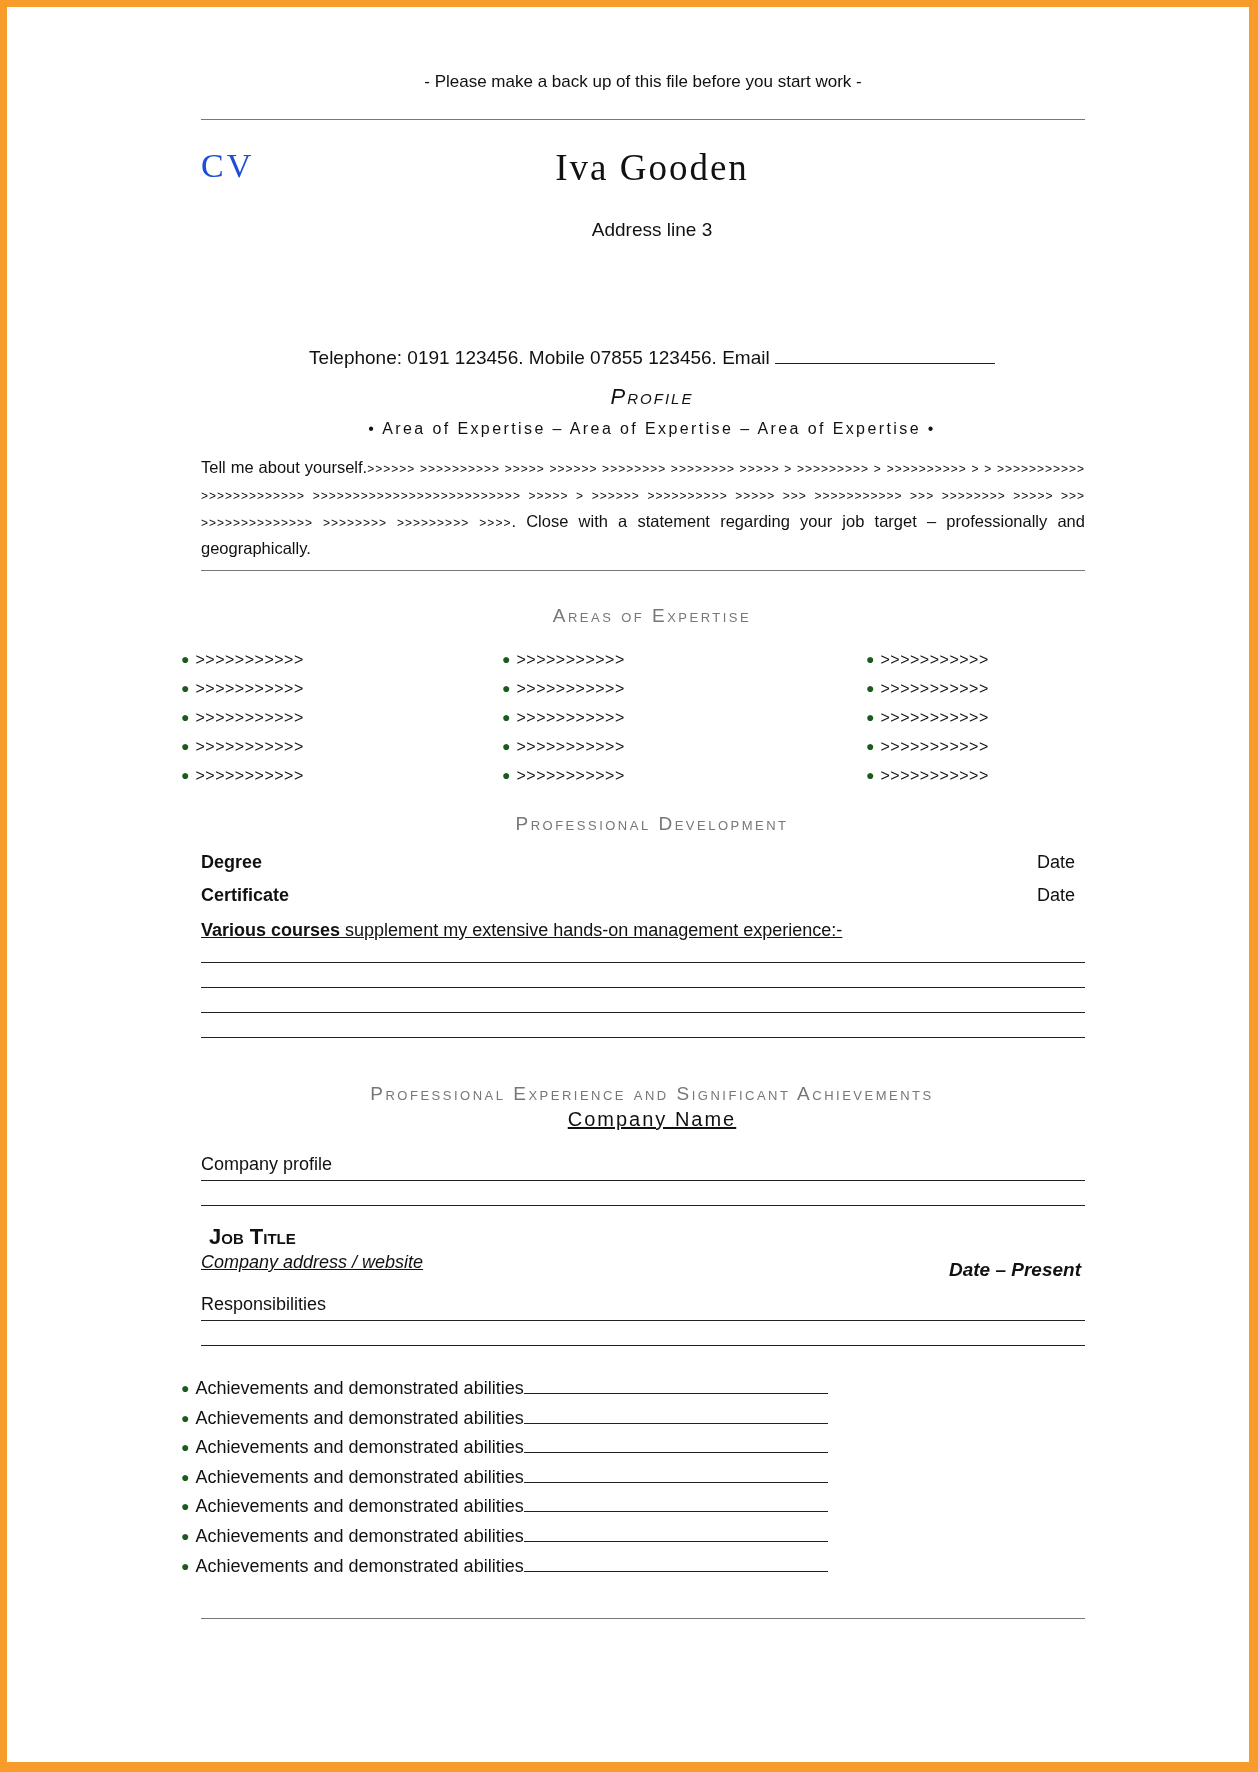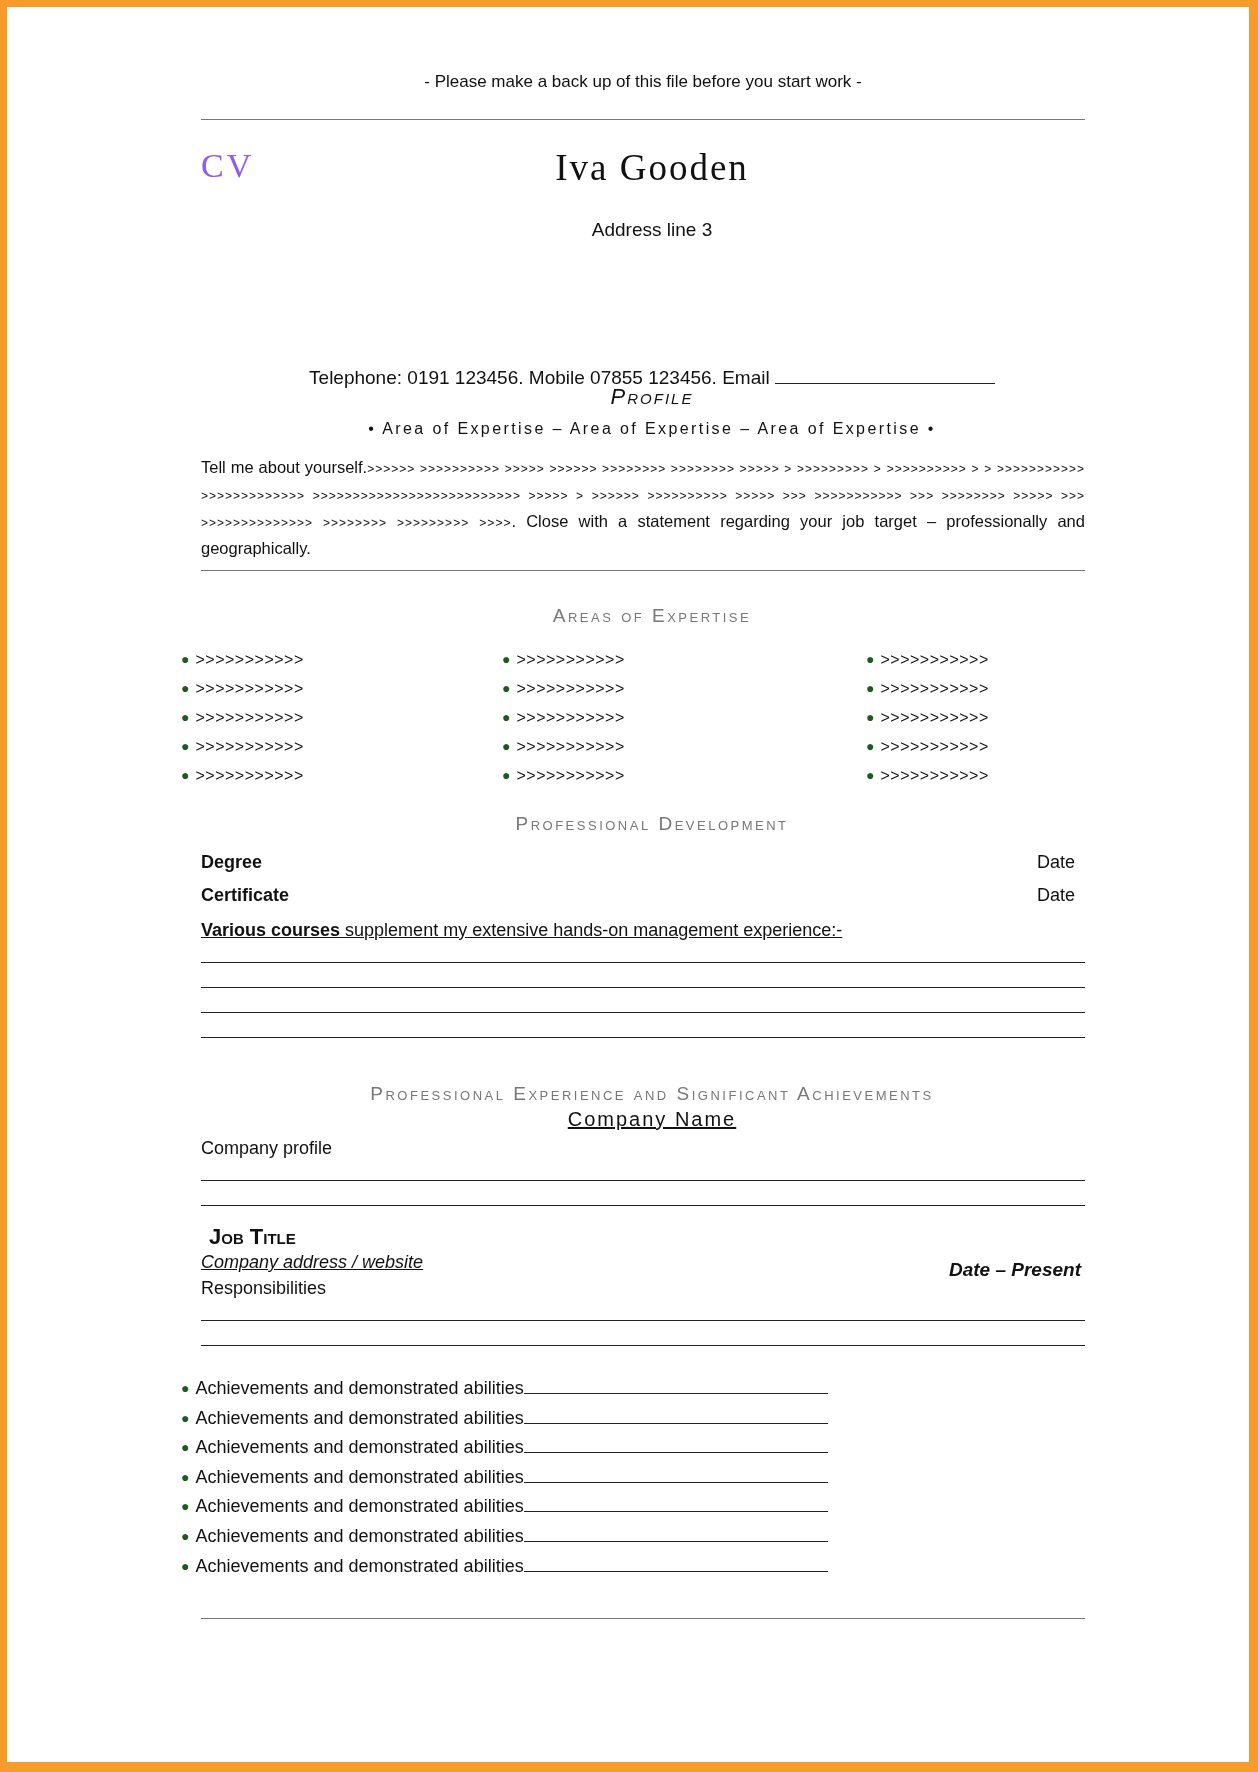--- a/index.html
+++ b/index.html
@@ -6,38 +6,38 @@
   body { width: 1258px; height: 1772px; position: relative; overflow: hidden;
          font-family: "Liberation Sans", sans-serif; color: #111; }
   .frame { position: absolute; left: 0; top: 0; width: 1258px; height: 1772px; box-sizing: border-box;
            border-left: 7px solid #F79B2B; border-top: 7px solid #F79B2B;
            border-right: 9px solid #F79B2B; border-bottom: 10px solid #F79B2B; background: #fff; }
   .abs { position: absolute; }
   .rule { position: absolute; left: 201px; width: 884px; height: 0; border-top: 1px solid #777; }
   .blank-line { position: absolute; left: 201px; width: 884px; height: 0; border-top: 1px solid #222; }
   .center { position: absolute; left: 201px; width: 884px; text-align: center; }
   .notice { font-size: 17px; }
-  .cv { font-family: "Liberation Serif", serif; font-size: 34px; color: #8b5cf6; letter-spacing: 3px; }
+  .cv { font-family: "Liberation Serif", serif; font-size: 34px; color: #1d4ed8; letter-spacing: 3px; }
   .name { font-family: "Liberation Serif", serif; font-size: 37px; letter-spacing: 2px; color: #111; }
   .addr { font-size: 19px; line-height: 29px; }
-  .contact { font-size: 19px; margin-top: 20px; }
+  .contact { font-size: 19px; }
   .email-line { display: inline-block; width: 220px; border-bottom: 1px solid #222; height: 18px; vertical-align: baseline; }
   .profile-h { font-size: 22px; font-style: italic; letter-spacing: 2px; font-variant: small-caps; }
   .areas-line { font-size: 16px; letter-spacing: 2.4px; }
   .para { position: absolute; left: 201px; width: 884px; font-size: 16.5px; line-height: 25px; text-align: justify; }
   .para .chev { font-size: 12px; letter-spacing: 1px; }
   .sec-h { font-size: 19px; color: #777; letter-spacing: 2.5px; font-variant: small-caps; }
   .bul { position: absolute; font-size: 17px; }
   .bul .dot { color: #1d5a1d; font-size: 14px; margin-right: 6px; position: relative; top: -1px; }
   .bul .chev { font-size: 16px; letter-spacing: 0.5px; }
   .row-l { position: absolute; left: 201px; font-size: 18px; font-weight: bold; }
   .row-r { position: absolute; right: 183px; font-size: 18px; }
   .courses { position: absolute; left: 201px; font-size: 18px; text-decoration: underline; }
   .company-name { font-size: 20px; letter-spacing: 2px; text-decoration: underline; }
-  .plain { position: absolute; left: 201px; font-size: 18px; }
+  .plain { position: absolute; left: 201px; font-size: 18px; margin-top: 16px; }
   .job-title { position: absolute; left: 201px; font-size: 22px; font-weight: bold; font-variant: small-caps; }
   .date-present { position: absolute; right: 177px; font-size: 19px; font-weight: bold; font-style: italic; }
   .addr-web { position: absolute; left: 201px; font-size: 18px; font-style: italic; text-decoration: underline; }
   .ach { position: absolute; left: 181px; font-size: 18px; }
   .ach .dot { color: #1d5a1d; font-size: 14px; margin-right: 6px; position: relative; top: -1px; }
   .ach .fill { display: inline-block; width: 304px; border-bottom: 1px solid #222; height: 15px; }
 </style>
 </head>
 <body>
 

